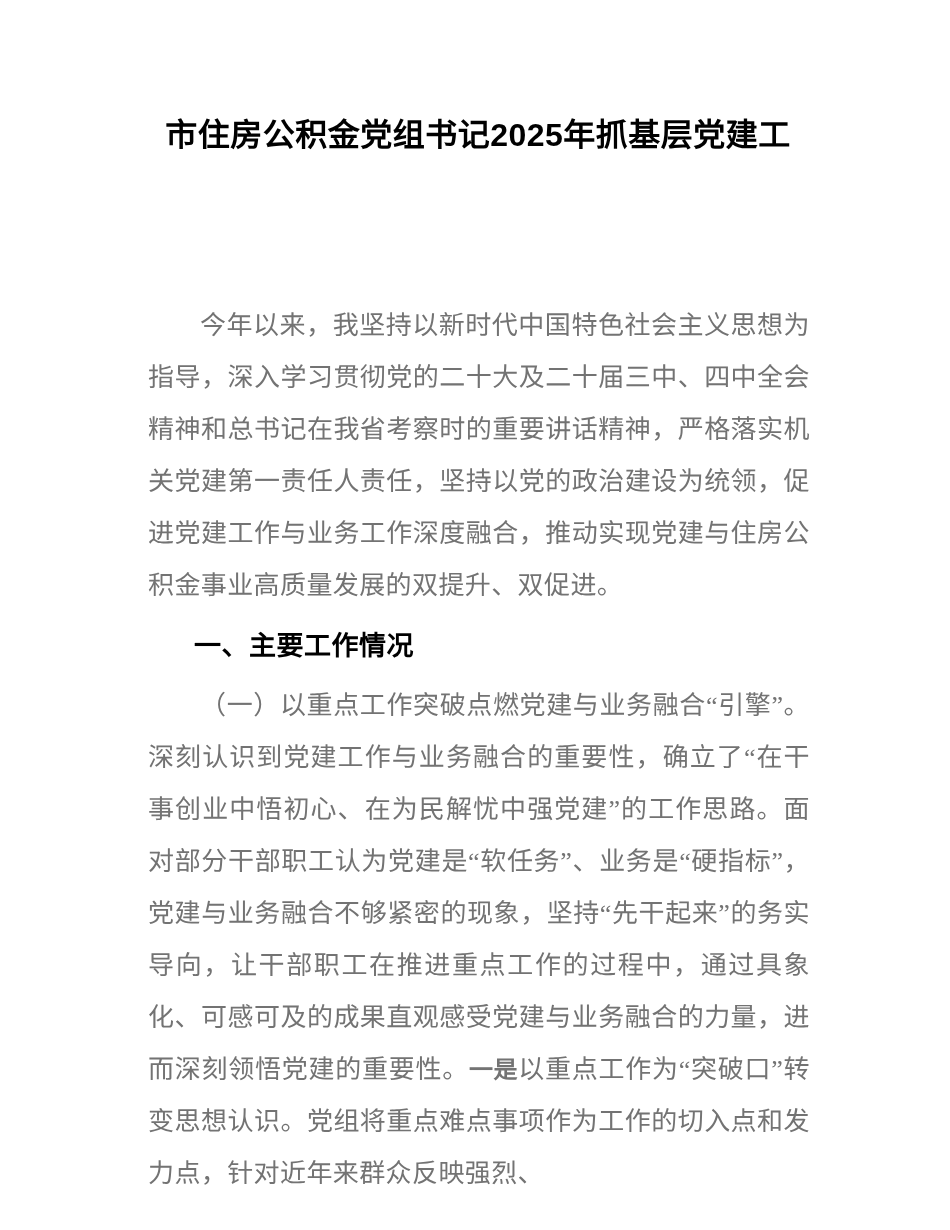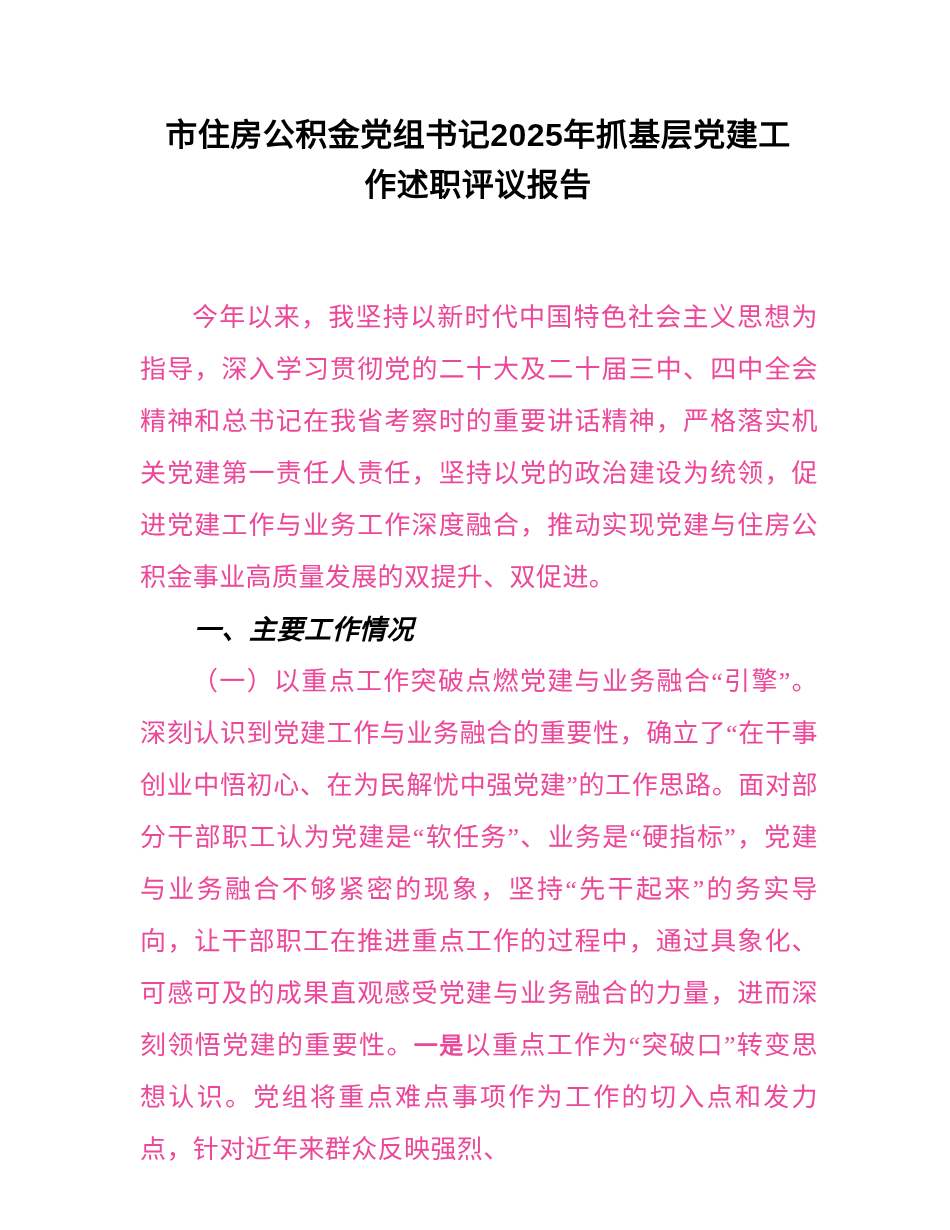--- a/index.html
+++ b/index.html
@@ -41,59 +41,57 @@
   }
 
   .body-block {
     position: absolute;
     left: 140px;
     top: 292px;
     width: 678px;
   }
 
   p.para {
-    margin: 0;
+    margin: 8px;
     font-family: "Liberation Serif", "DejaVu Serif", serif;
     font-size: 26px;
     line-height: 52px;
     text-align: justify;
     text-align-last: left;
     text-justify: inter-character;
     letter-spacing: 0.4px;
-    color: #ec4899;
+    color: #737373;
     text-indent: 52px;
   }
 
   h2.section-heading {
     margin: 0;
     font-family: "Liberation Sans", "DejaVu Sans", sans-serif;
     font-weight: bold;
     font-size: 27px;
     line-height: 52px;
     letter-spacing: 0.5px;
     color: #000000;
     text-indent: 54px;
     text-align: left;
-    font-style: italic;
   }
 
   .bold-lead {
     font-family: "Liberation Sans", "DejaVu Sans", sans-serif;
     font-weight: bold;
     font-size: 24px;
   }
 </style>
 </head>
 <body>
 
 <div class="page">
 
   <div class="doc-title">
     <div>市住房公积金党组书记2025年抓基层党建工</div>
-    <div>作述职评议报告</div>
   </div>
 
   <div class="body-block">
 
     <p class="para">今年以来，我坚持以新时代中国特色社会主义思想为指导，深入学习贯彻党的二十大及二十届三中、四中全会精神和总书记在我省考察时的重要讲话精神，严格落实机关党建第一责任人责任，坚持以党的政治建设为统领，促进党建工作与业务工作深度融合，推动实现党建与住房公积金事业高质量发展的双提升、双促进。</p>
 
     <h2 class="section-heading">一、主要工作情况</h2>
 
     <p class="para"><span>（一）以重点工作突破点燃党建与业务融合“引擎”。深刻认识到党建工作与业务融合的重要性，确立了“在干事创业中悟初心、在为民解忧中强党建”的工作思路。面对部分干部职工认为党建是“软任务”、业务是“硬指标”，党建与业务融合不够紧密的现象，坚持“先干起来”的务实导向，让干部职工在推进重点工作的过程中，通过具象化、可感可及的成果直观感受党建与业务融合的力量，进而深刻领悟党建的重要性。</span><span class="bold-lead">一是</span><span>以重点工作为“突破口”转变思想认识。党组将重点难点事项作为工作的切入点和发力点，针对近年来群众反映强烈、</span></p>
 

